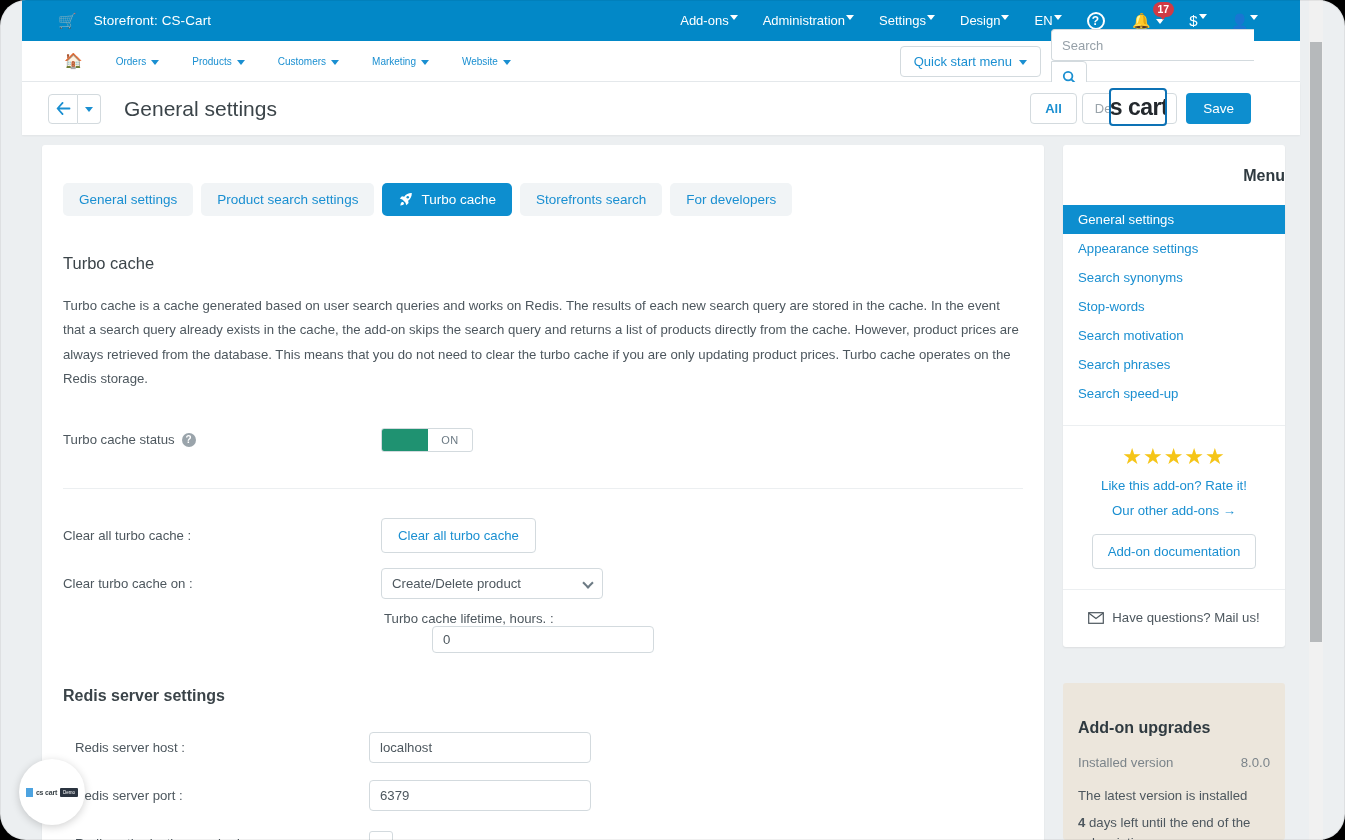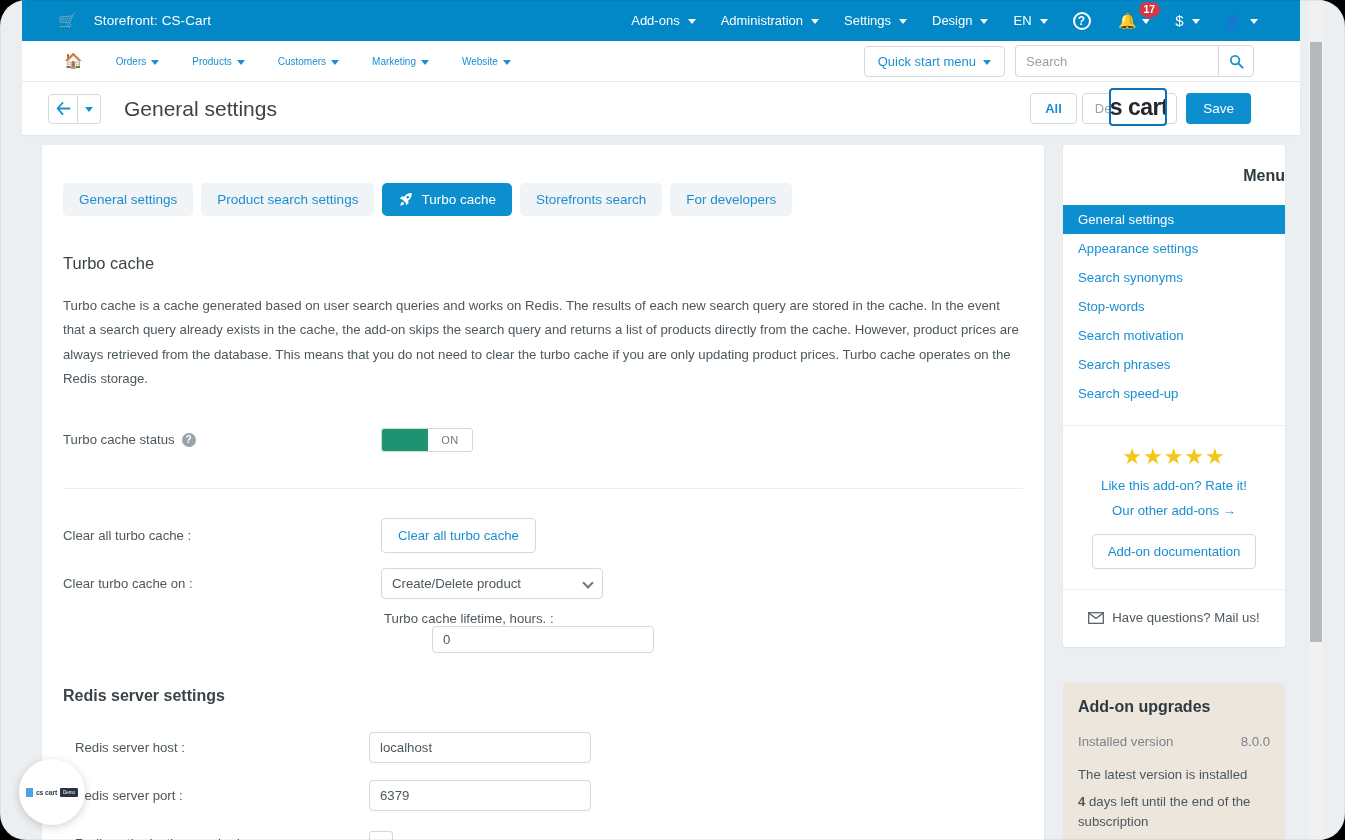--- a/index.html
+++ b/index.html
@@ -25,21 +25,21 @@
     display: flex; align-items: center;
     color: #fff;
   }
   .topbar .cart-ico { margin-left: 36px; font-size: 15px; opacity: .95; }
   .topbar .store-title {
     margin-left: 17px; font-size: 13.5px; color:#fff; letter-spacing: .1px;
   }
   .topbar .spacer { flex: 1; }
   .tmenu {
     font-size: 13px; color: #fff; margin-right: 25px; white-space: nowrap;
-    display:flex; align-items:center; gap:8px; cursor: pointer;
+    display:flex; align-items:flex-start; gap:1px; cursor: pointer;
   }
   .caret {
     width:0;height:0;border-left:4px solid transparent;border-right:4px solid transparent;
     border-top:5px solid #fff; display:inline-block; margin-top:2px;
   }
   .icon-circ {
     width: 18px; height: 18px; border-radius: 50%;
     border: 2px solid #fff; color:#fff; font-size: 12px; font-weight: bold;
     display: flex; align-items: center; justify-content: center;
     line-height: 1;
@@ -69,21 +69,21 @@
   .caret-b {
     width:0;height:0;border-left:4px solid transparent;border-right:4px solid transparent;
     border-top:5px solid #1a8fd1; display:inline-block; margin-top:2px;
   }
   .subnav .spacer { flex: 1; }
   .qsm {
     border: 1px solid #d3dade; border-radius: 4px; background: #fff;
     color: #1a8fd1; font-size: 13px; padding: 7px 13px;
     display: flex; align-items: center; gap: 7px; cursor: pointer; white-space: nowrap;
   }
-  .searchbox { display: flex; margin-left: 10px; margin-right: 46px; }
+  .searchbox { display: flex; margin-left: 10px; margin-right: 46px; flex-direction: column; }
   .searchbox input {
     width: 203px; height: 32px; border: 1px solid #d3dade; border-right: none;
     border-radius: 4px 0 0 4px; padding: 0 10px; font-size: 13px;
     font-family: "Liberation Sans", sans-serif; color: #333; outline: none;
   }
   .searchbox input::placeholder { color: #96a0a8; }
   .searchbtn {
     width: 36px; height: 32px; border: 1px solid #d3dade; border-radius: 0 4px 4px 0;
     background: #fff; color: #1a8fd1; display: flex; align-items: center;
     justify-content: center; cursor: pointer;
@@ -215,21 +215,21 @@
     color: #1a8fd1; font-size: 13.2px; padding: 9px 15px; cursor: pointer;
     font-family: "Liberation Sans", sans-serif;
   }
   .mailrow {
     border-top: 1px solid #eceff1; margin: 20px -14px 0 -14px; padding-top: 20px;
     font-size: 13.2px; color: #4d575e; display: flex; align-items: center;
     justify-content: center; gap: 8px; cursor: pointer;
   }
   .upg-card {
     position: absolute; left: 1063px; top: 683px; width: 222px; height: 157px;
-    background: #ece6dc; border-radius: 3px; padding: 15px 15px 0 15px; overflow: hidden;
+    background: #ece6dc; border-radius: 3px; padding: 36px 15px 0 15px; overflow: hidden;
   }
   .upg-title { font-size: 16px; font-weight: bold; color: #2f3a40; }
   .upg-row { display:flex; justify-content: space-between; margin-top: 18px; font-size: 13.2px; color: #7b848a; }
   .upg-p { margin-top: 18px; font-size: 13.2px; color: #4d575e; }
   .upg-p2 { margin-top: 10px; font-size: 13.2px; color: #4d575e; line-height: 1.5; }
   .upg-p2 b { font-weight: bold; }
   
   .float-widget {
     position: absolute; left: 19px; top: 759px; width: 66px; height: 66px;
     border-radius: 50%; background: #fff; box-shadow: 0 2px 9px rgba(0,0,0,.18);

